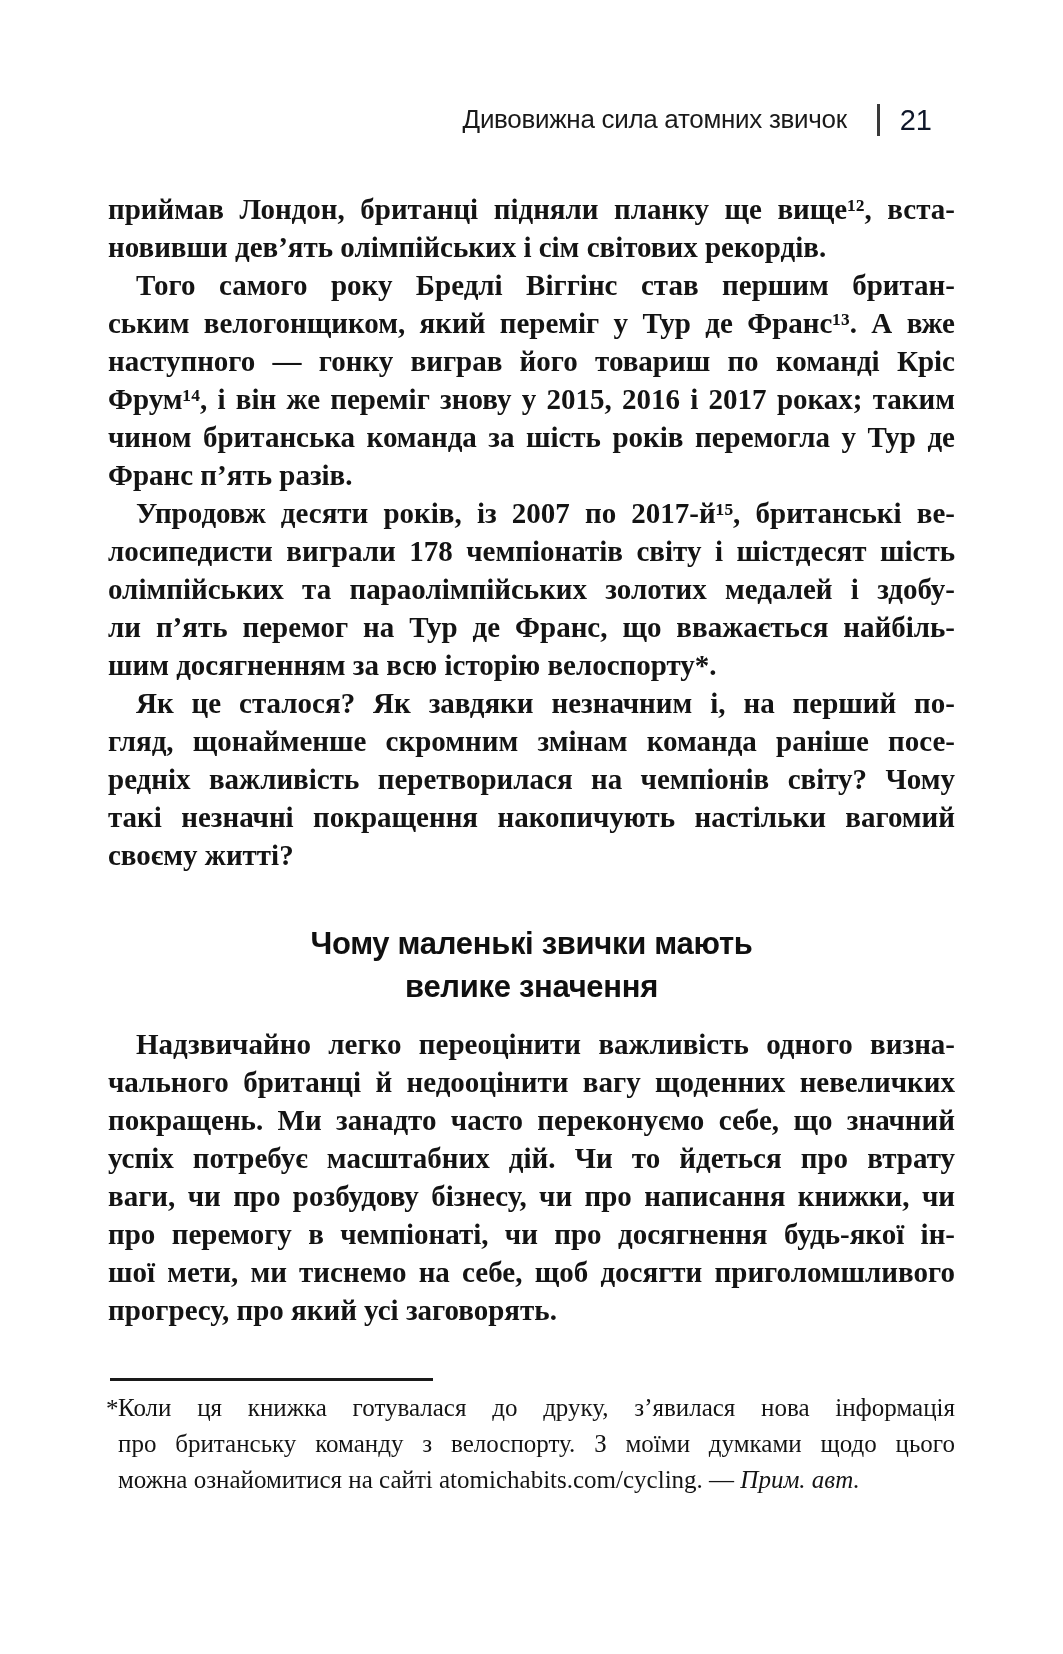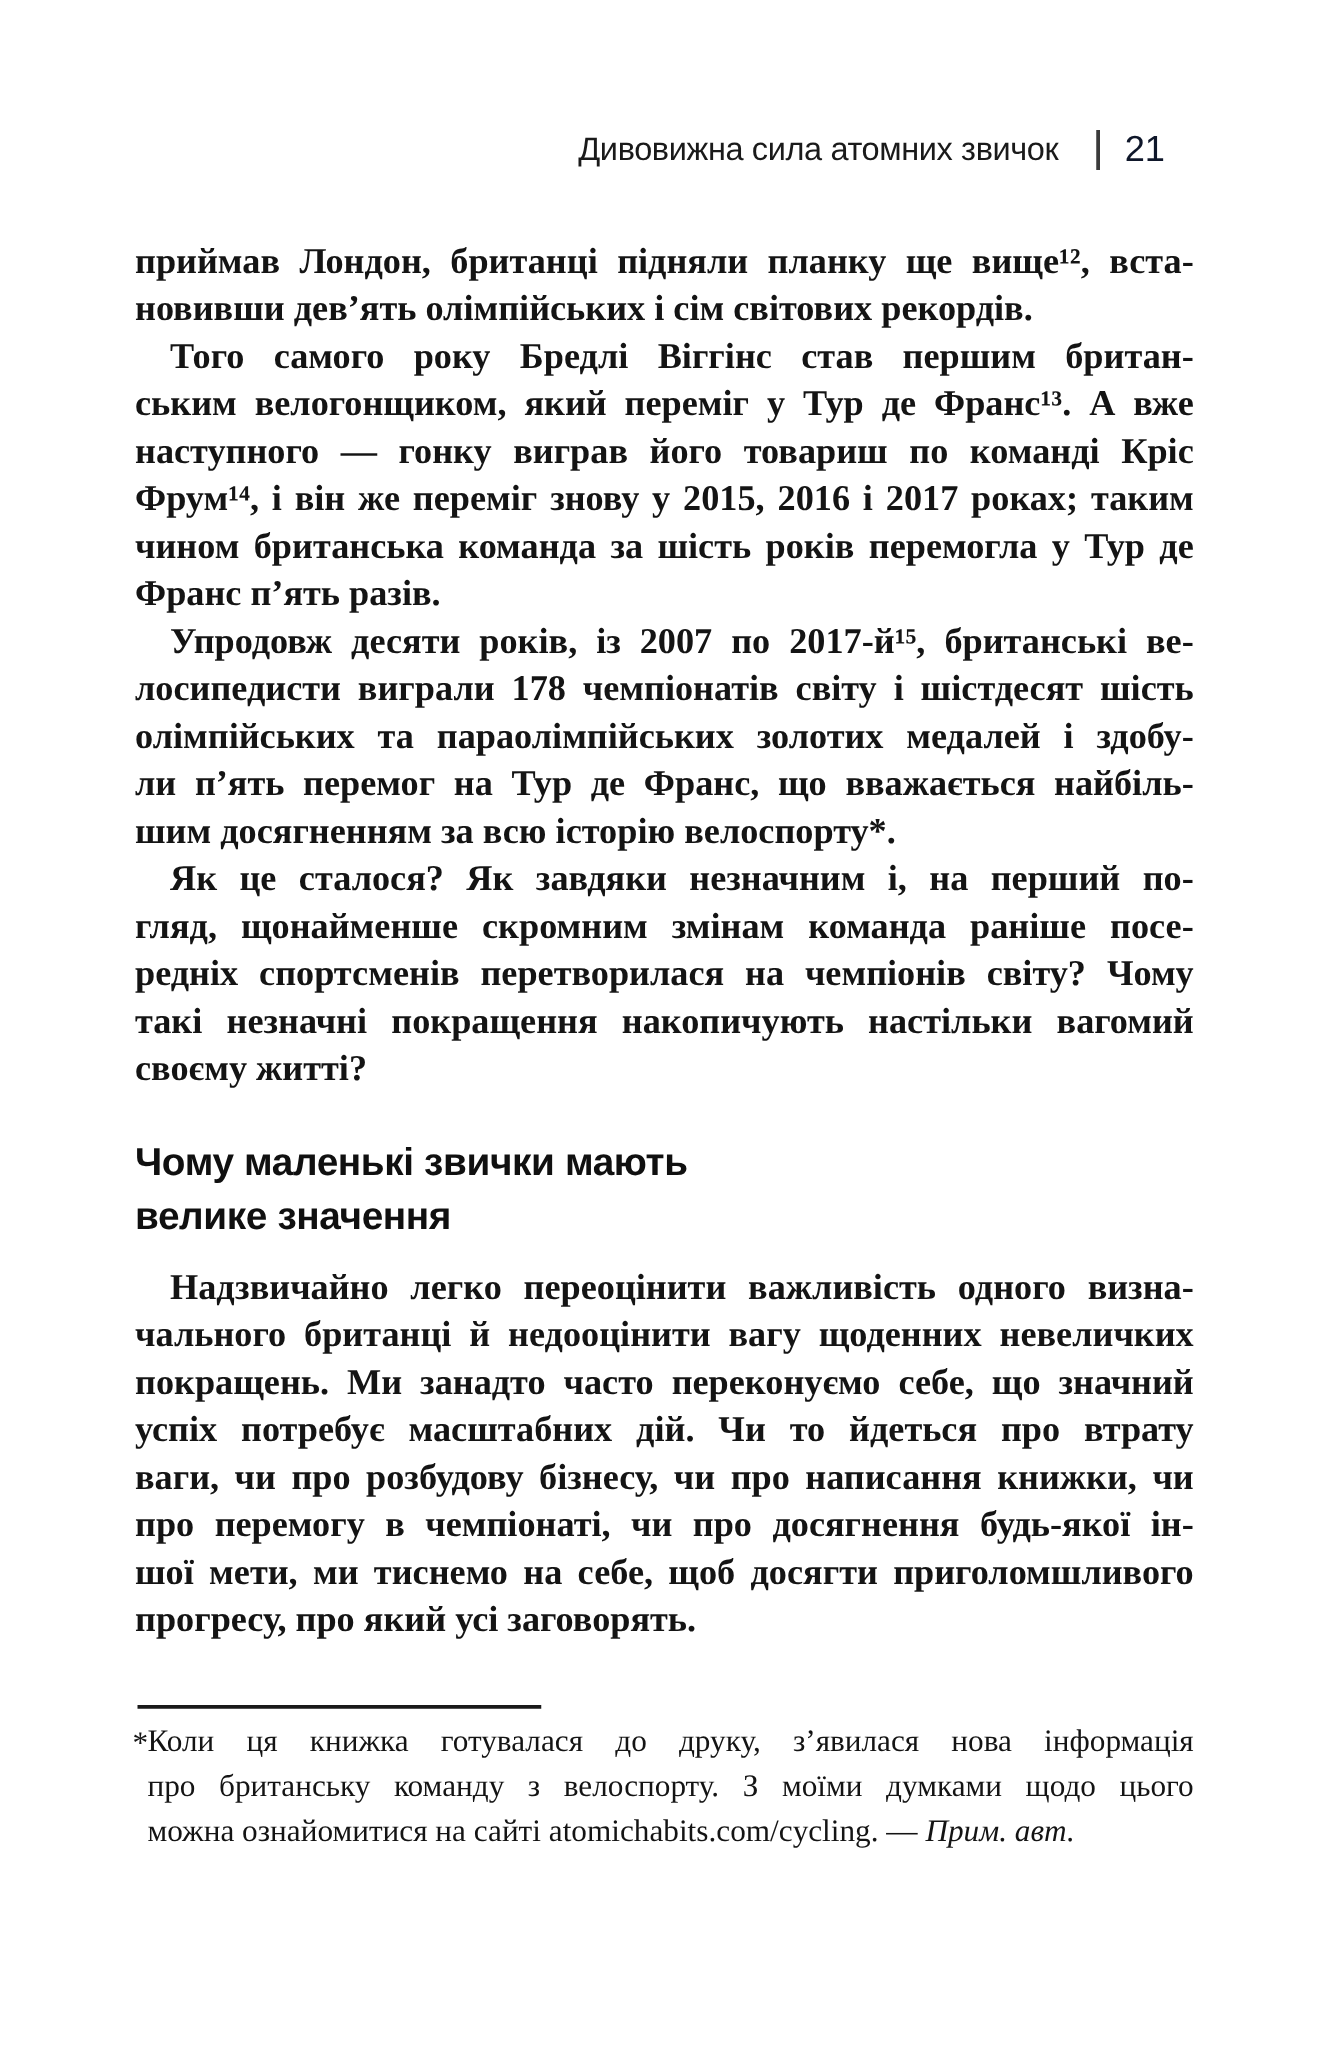--- a/index.html
+++ b/index.html
@@ -41,26 +41,27 @@
     overflow: hidden;
     text-align: justify;
     text-align-last: justify;
     font-weight: bold;
   }
   .line.last { text-align-last: left; }
   .line.indent { text-indent: 28px; }
 
   
   .section-heading {
-    margin: 34px 0 17px 0;
+    margin: 48px 0 17px 0;
     font-family: "Liberation Sans", "DejaVu Sans", sans-serif;
     font-weight: 700;
     font-size: 31px;
     line-height: 43px;
     letter-spacing: -0.3px;
+    text-align: center;
     color: #101010;
   }
 
   
   .footnote { margin-top: 49px; }
   .footnote-rule {
     width: 323px;
     height: 3px;
     background: #1a1a1a;
     margin: 0 0 9px 2px;
@@ -112,21 +113,21 @@
       <div class="line indent">Упродовж десяти років, із 2007 по 2017-й¹⁵, британські ве-</div>
       <div class="line">лосипедисти виграли 178 чемпіонатів світу і шістдесят шість</div>
       <div class="line">олімпійських та параолімпійських золотих медалей і здобу-</div>
       <div class="line">ли п’ять перемог на Тур де Франс, що вважається найбіль-</div>
       <div class="line last">шим досягненням за всю історію велоспорту*.</div>
     </div>
 
     <div class="para">
       <div class="line indent">Як це сталося? Як завдяки незначним і, на перший по-</div>
       <div class="line">гляд, щонайменше скромним змінам команда раніше посе-</div>
-      <div class="line">редніх спортсменів перетворилася на чемпіонів світу? Чому</div>
+      <div class="line">редніх важливість перетворилася на чемпіонів світу? Чому</div>
       <div class="line">такі незначні покращення накопичують настільки вагомий</div>
       <div class="line last">своєму житті?</div>
     </div>
 
     <div class="section-heading">
       <div>Чому маленькі звички мають</div>
       <div>велике значення</div>
     </div>
 
     <div class="para">

